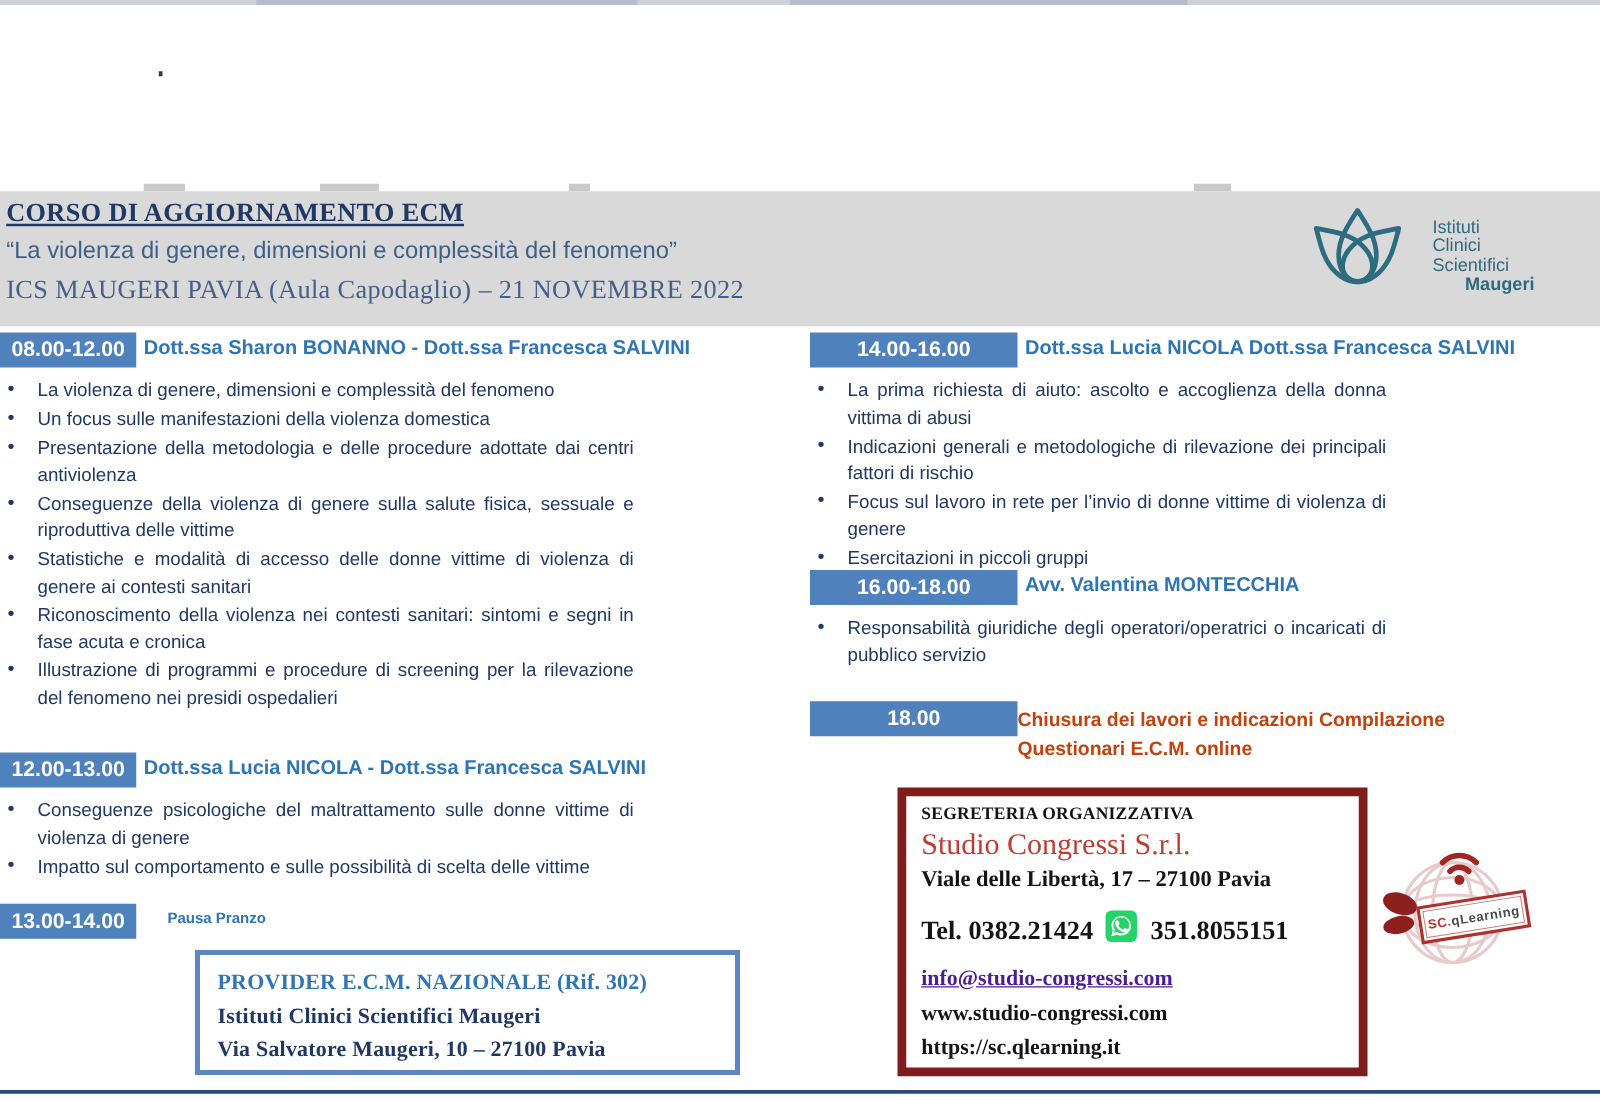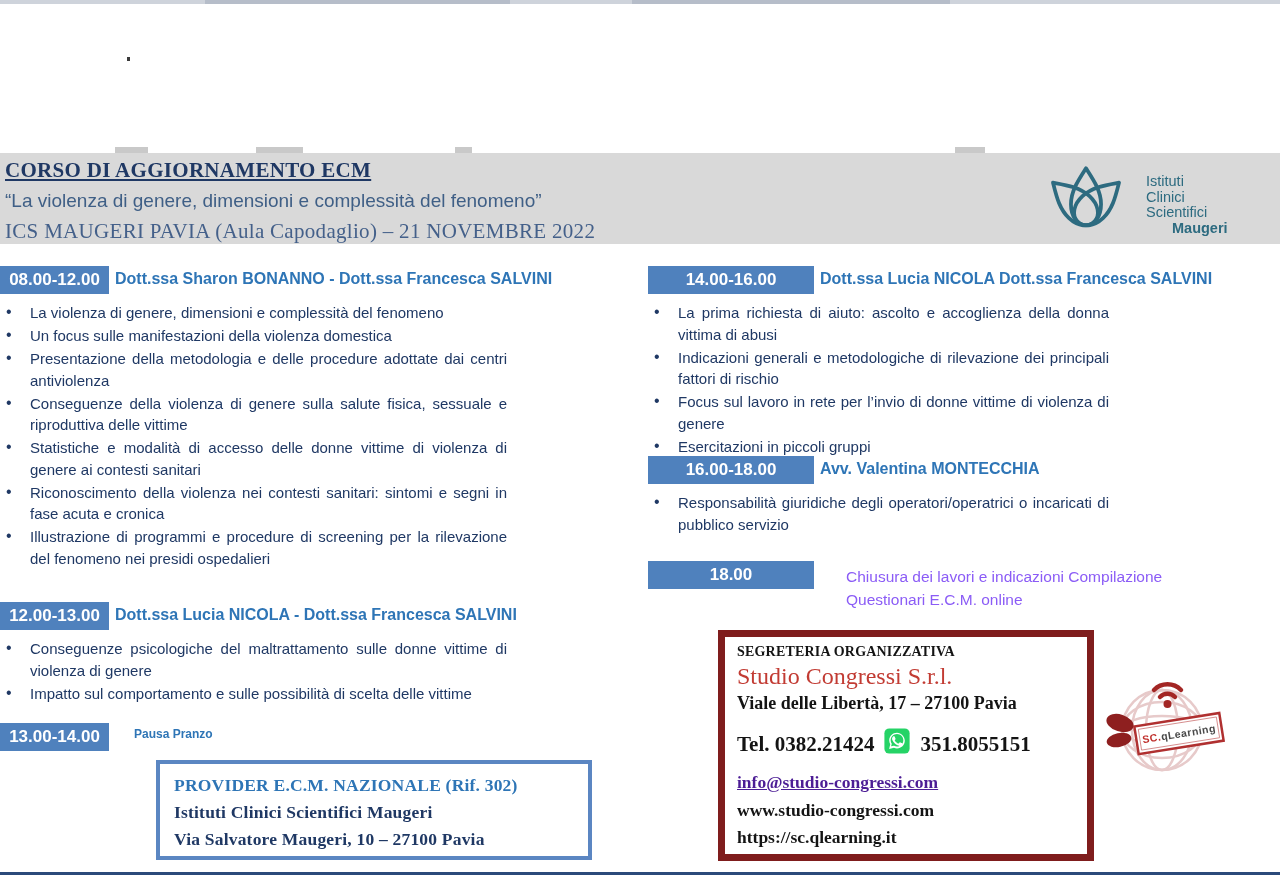--- a/index.html
+++ b/index.html
@@ -12,40 +12,40 @@
   .top-strip .seg2{position:absolute;left:632px;top:0;width:318px;height:4px;background:#b6bdc9;}
   .tiny-dot{position:absolute;left:127px;top:57px;width:3px;height:4px;background:#3a3a3a;}
   .frag{position:absolute;top:147px;height:6px;background:#c9c9c9;}
   .frag.f1{left:115px;width:33px;}
   .frag.f2{left:256px;width:47px;}
   .frag.f3{left:455px;width:17px;}
   .frag.f4{left:955px;width:30px;}
   .bottom-rule{position:absolute;left:0;top:872px;width:1280px;height:3px;background:#2b4a7a;}
 
   
-  .band{position:absolute;left:0;top:153px;width:1280px;height:91px;background:#d9d9d9;}
+  .band{position:absolute;left:0;top:153px;width:1280px;height:108px;background:#d9d9d9;}
   .band .title{position:absolute;left:5px;top:5px;font-family:"Liberation Serif",serif;
                font-weight:bold;font-size:21px;color:#1f3864;text-decoration:underline;letter-spacing:.3px;}
   .band .subtitle{position:absolute;left:5px;top:37px;font-size:19px;color:#3f5f86;}
   .band .venue{position:absolute;left:5px;top:66px;font-family:"Liberation Serif",serif;
                font-size:21px;color:#44608a;letter-spacing:.3px;}
   .logo{position:absolute;left:1040px;top:10px;display:flex;align-items:center;gap:14px;}
   .logo-text{font-size:14.5px;line-height:15.5px;color:#2d6b80;}
   .logo-text .bold{font-weight:bold;margin-left:26px;}
 
   
   .session{position:absolute;}
   .srow{display:flex;align-items:flex-start;}
   .chip{background:#4f81bd;color:#fff;font-weight:bold;font-size:17px;text-align:center;
         height:28px;line-height:28px;flex:0 0 auto;}
   .chip-l{width:109px;}
   .chip-r{width:166px;}
   .speaker{font-weight:bold;font-size:16px;color:#2e75b6;padding-top:4px;margin-left:6px;}
   .speaker.pausa{margin-left:25px;font-size:12px;}
-  .closing{margin-left:32px;width:372px;font-weight:normal;font-size:15.5px;color:#8b5cf6;
+  .closing{margin-left:0;width:372px;font-weight:bold;font-size:15.5px;color:#c2410c;
            line-height:23px;padding-top:4px;}
   ul.bullets{list-style:none;margin:8px 0 0 0;padding:0;color:#1f3864;font-size:15px;
              line-height:21.5px;text-align:justify;}
   ul.bullets li{position:relative;padding-left:30px;margin-bottom:1.5px;}
   ul.bullets li::before{content:"\2022";position:absolute;left:6px;top:-1px;font-size:16px;}
   .bullets-l{margin-left:148px;width:507px;}
   .bullets-r{margin-left:162px;width:461px;}
 
   
   .provider-box{position:absolute;left:156px;top:760px;width:436px;height:100px;

